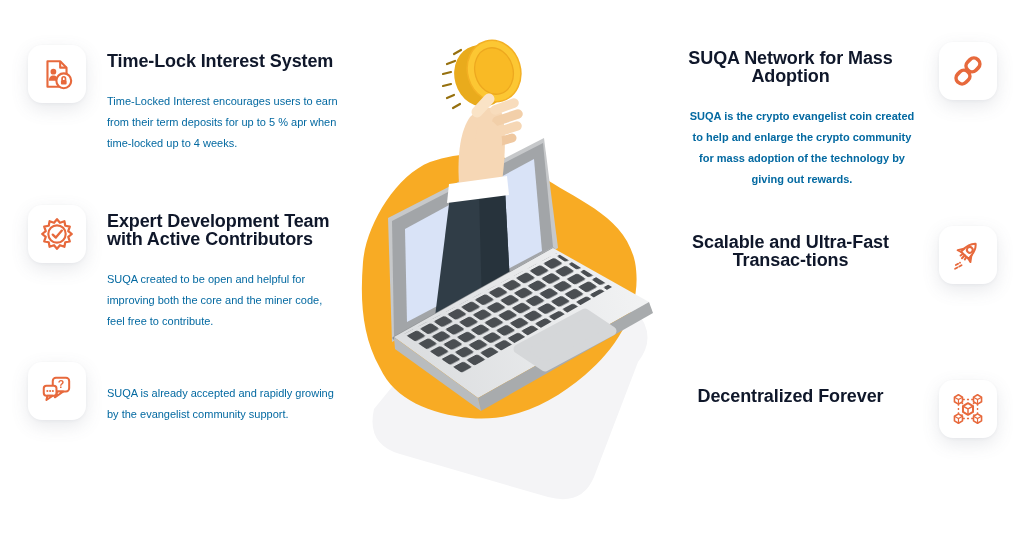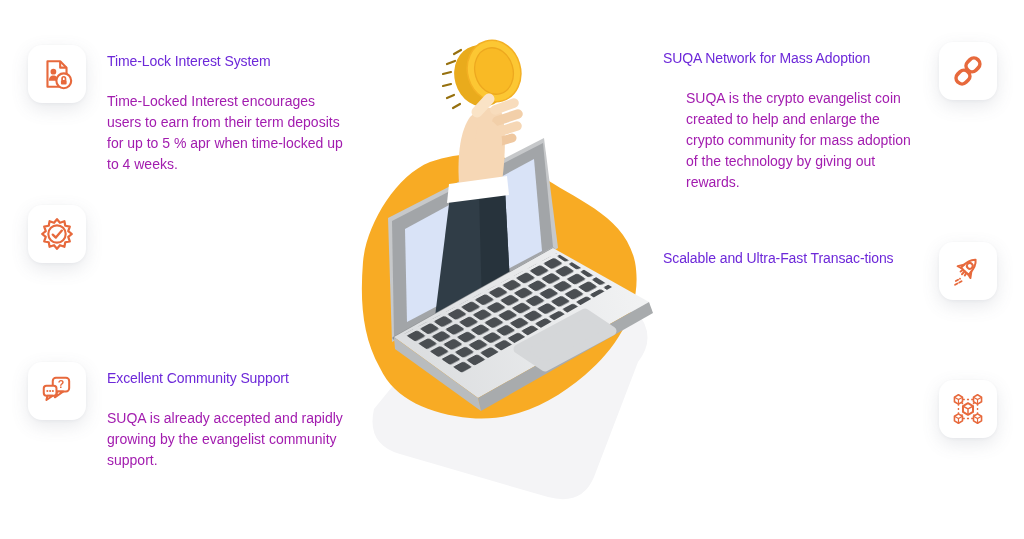--- a/index.html
+++ b/index.html
@@ -9,30 +9,30 @@
   }
   .feature{position:absolute;display:flex;gap:21px;}
   .f-left{left:28px;}
   .f-right{right:27px;}
   .tile{
     width:58px;height:58px;border-radius:14px;background:#ffffff;flex:0 0 58px;
     box-shadow:0 6px 18px rgba(90,100,120,.14),0 1px 3px rgba(90,100,120,.06);
     display:flex;align-items:center;justify-content:center;
   }
   .txt-l{width:238px;}
-  .txt-r{width:255px;text-align:left;}
+  .txt-r{width:255px;text-align:center;}
   .title{
-    font-weight:400;font-size:14px;line-height:18px;color:#6d28d9;
+    font-weight:700;font-size:18px;line-height:18px;color:#0f172a;
     letter-spacing:-.1px;margin:7px 0 0;
   }
   .body{
-    font-size:14px;line-height:21px;color:#a21caf;margin:21px 0 0;
+    font-size:11px;line-height:21px;color:#0369a1;margin:21px 0 0;
   }
   .txt-l .body{width:236px;}
-  .txt-r .body{width:232px;margin-left:auto;}
+  .txt-r .body{width:232px;margin-left:auto;font-weight:bold;}
   .illu{position:absolute;left:340px;top:0;width:360px;height:539px;}
   .icon{display:block;}
 </style>
 </head>
 <body>
 
 <div class="stage">
 
   <div class="feature f-left" style="top:45px">
     <div class="tile">
@@ -55,78 +55,82 @@
   </div>
 
   <div class="feature f-left" style="top:205px">
     <div class="tile">
       <svg class="icon" width="36" height="36" viewBox="0 0 34 34">
         <polygon points="31,17 27.6,19.8 29.1,24 24.8,24.8 24,29.1 19.8,27.6 17,31 14.2,27.6 10,29.1 9.2,24.8 4.9,24 6.4,19.8 3,17 6.4,14.2 4.9,10 9.2,9.2 10,4.9 14.2,6.4 17,3 19.8,6.4 24,4.9 24.8,9.2 29.1,10 27.6,14.2" fill="#ffffff" stroke="#e7693c" stroke-width="2.1" stroke-linejoin="round"></polygon>
         <circle cx="17" cy="17" r="8.2" fill="none" stroke="#e7693c" stroke-width="2"></circle>
         <polyline points="13,17.6 15.9,20.4 21.6,13.8" fill="none" stroke="#e7693c" stroke-width="2.2" stroke-linecap="round" stroke-linejoin="round"></polyline>
       </svg>
     </div>
+    <div class="txt-l">
+      <h3 class="title">Expert Development Team with Active Contributors</h3>
+      <p class="body">SUQA created to be open and helpful for improving both the core and the miner code, feel free to contribute.</p>
+    </div>
   </div>
 
   <div class="feature f-left" style="top:362px">
     <div class="tile">
       <svg class="icon" width="36" height="36" viewBox="0 0 34 34">
         <g stroke="#e7693c" stroke-width="1.9" stroke-linejoin="round">
           <rect x="13" y="4.5" width="15.5" height="13" rx="3" fill="#ffffff"></rect>
           <path d="M17.5,17.5 L15,23 L23,17.5 Z" fill="#ffffff"></path>
           <rect x="4.5" y="12" width="12" height="9.5" rx="2.5" fill="#ffffff"></rect>
           <path d="M8,21.5 L7,25.5 L13,21.5 Z" fill="#ffffff"></path>
         </g>
         <text x="20.7" y="14.6" font-size="10" font-weight="bold" fill="#e7693c" font-family="Liberation Sans,sans-serif" text-anchor="middle">?</text>
         <circle cx="7.9" cy="17" r="1" fill="#e7693c"></circle>
         <circle cx="10.5" cy="17" r="1" fill="#e7693c"></circle>
         <circle cx="13.1" cy="17" r="1" fill="#e7693c"></circle>
       </svg>
     </div>
     <div class="txt-l">
-      <h3 class="title">Excellent Community Support</h3>
       <p class="body">SUQA is already accepted and rapidly growing by the evangelist community support.</p>
     </div>
   </div>
 
   <div class="feature f-right" style="top:42px">
     <div class="txt-r">
       <h3 class="title">SUQA Network for Mass Adoption</h3>
       <p class="body">SUQA is the crypto evangelist coin created to help and enlarge the crypto community for mass adoption of the technology by giving out rewards.</p>
     </div>
     <div class="tile">
       <svg class="icon" width="36" height="36" viewBox="0 0 34 34">
         <g stroke="#e7693c" stroke-width="3.4" fill="none">
           <rect x="16.2" y="4.5" width="11" height="13.5" rx="5.2" transform="rotate(45 21.7 11.2)"></rect>
           <rect x="6.8" y="16" width="11" height="13.5" rx="5.2" transform="rotate(45 12.3 22.7)"></rect>
         </g>
       </svg>
     </div>
   </div>
 
-  <div class="feature f-right" style="top:242px">
+  <div class="feature f-right" style="top:226px">
     <div class="txt-r">
       <h3 class="title">Scalable and Ultra-Fast Transac-tions</h3>
     </div>
     <div class="tile">
       <svg class="icon" width="36" height="36" viewBox="0 0 34 34">
         <g stroke="#e7693c" stroke-width="1.9" fill="#ffffff" stroke-linejoin="round" stroke-linecap="round" transform="rotate(43 17 14)">
           <path d="M17,3.5 C20.5,6.5 21.8,11 21.8,16.5 L21.8,18.5 L12.2,18.5 L12.2,16.5 C12.2,11 13.5,6.5 17,3.5 Z"></path>
           <circle cx="17" cy="11.5" r="2.7"></circle>
           <path d="M12.2,14.5 L8.8,19.5 L12.2,18.5" fill="none"></path>
           <path d="M21.8,14.5 L25.2,19.5 L21.8,18.5" fill="none"></path>
           <path d="M14.8,18.5 L14.3,21.3 M17,18.5 L17,22.3 M19.2,18.5 L19.7,21.3" fill="none"></path>
         </g>
         <path d="M5.5,26.5 L9.5,24.2 M4.8,30 L11,26.6" stroke="#e7693c" stroke-width="1.7" stroke-linecap="round" stroke-dasharray="2.5 2"></path>
       </svg>
     </div>
   </div>
 
   <div class="feature f-right" style="top:380px">
     <div class="txt-r">
+      <h3 class="title">Decentralized Forever</h3>
     </div>
     <div class="tile">
       <svg class="icon" width="36" height="36" viewBox="0 0 34 34">
         <defs>
           <g id="cubex">
             <path d="M0,-4.4 L3.8,-2.2 L3.8,2.2 L0,4.4 L-3.8,2.2 L-3.8,-2.2 Z" fill="#ffffff" stroke="#e7693c" stroke-width="1.5" stroke-linejoin="round"></path>
             <path d="M-3.8,-2.2 L0,0 L3.8,-2.2 M0,0 L0,4.4" stroke="#e7693c" stroke-width="1.1" fill="none"></path>
           </g>
         </defs>
         <g stroke="#e7693c" stroke-width="1.3" stroke-dasharray="2 2">

